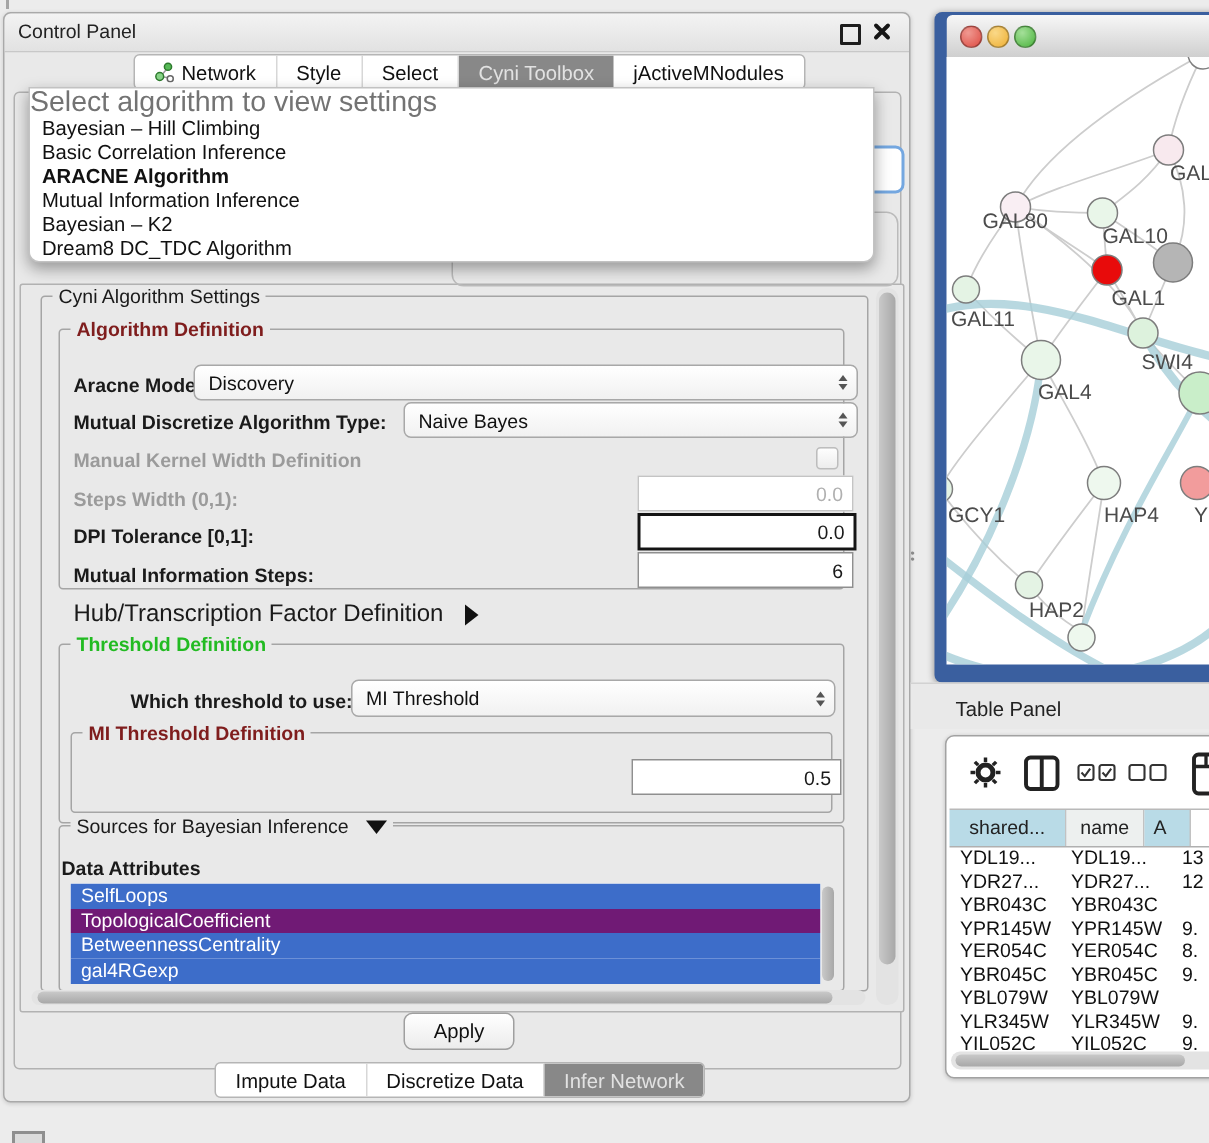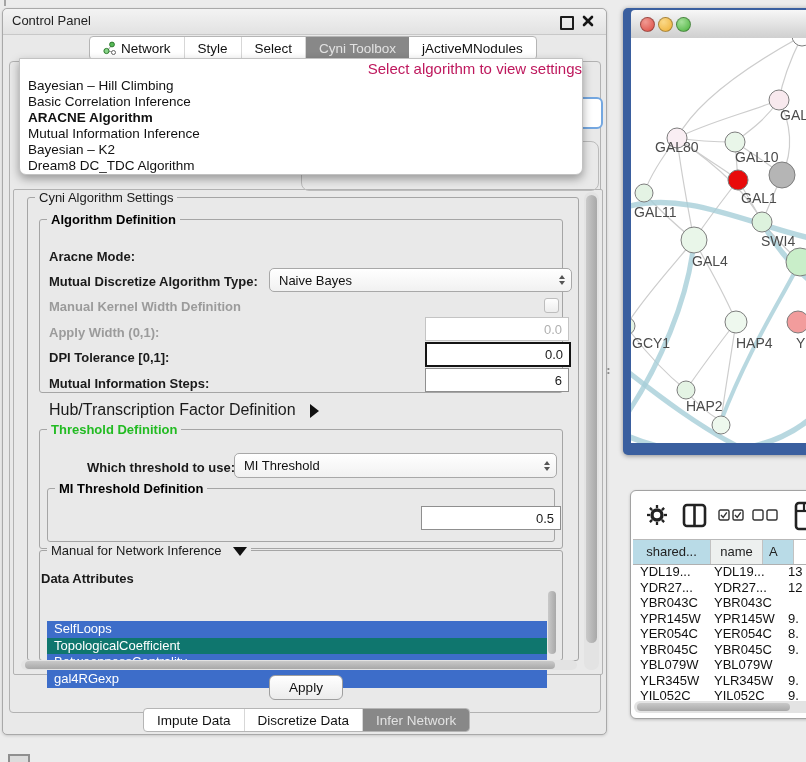--- a/index.html
+++ b/index.html
@@ -20,27 +20,27 @@
   .tab{display:flex;align-items:center;padding:0 13px;border-right:1px solid #d7d7d7;white-space:nowrap;
       font-size:13.5px;color:#111}
   .tab:last-child{border-right:none}
   .tab.sel{background:#888;color:#e2e2e2;border-right:none}
   .tab .ticon{margin-right:5px;display:inline-flex}
   
   .panel{position:absolute;border:1px solid #b2b2b2;border-radius:4px;background:#e9e9e9}
   
   .popup{position:absolute;left:16px;top:49px;width:562px;height:115px;background:#fff;
       border:1px solid #c2c2c2;border-radius:0 0 7px 7px;box-shadow:0 4px 10px rgba(0,0,0,.35);z-index:40}
-  .popup .ph{height:19px;text-align:right;color:#be185d;font-size:15px;line-height:19px}
+  .popup .ph{height:19px;text-align:left;color:#737373;font-size:19px;line-height:19px}
   .popup .it{height:16px;line-height:16px;padding-left:8px;font-size:13.5px;color:#111;white-space:nowrap}
   .popup .it.bold{font-weight:bold}
   
   .gbox{position:absolute;border:1px solid #a5a5a5;border-radius:3px}
   .gtitle{position:absolute;background:#e9e9e9;padding:0 4px;white-space:nowrap;font-size:13px}
-  .gtitle.blue{color:#000000;font-weight:bold}
+  .gtitle.blue{color:#7f1d1d;font-weight:bold}
   .gtitle.green{color:#22bb22;font-weight:bold}
   .lbl{position:absolute;font-weight:bold;white-space:nowrap;font-size:13px}
   .lbl.dis{color:#9b9b9b}
   .plain{position:absolute;white-space:nowrap;font-size:16px}
   
   .combo{position:absolute;background:linear-gradient(#ffffff,#f1f1f1);border:1px solid #a8a8a8;
       border-radius:5px;display:flex;align-items:center;padding-left:9px;font-size:13px;color:#111}
   .combo .spin{position:absolute;right:6px;top:0;bottom:0;display:flex;flex-direction:column;justify-content:center;gap:2px}
   .tri-up{width:0;height:0;border-left:3.5px solid transparent;border-right:3.5px solid transparent;border-bottom:4.5px solid #555}
   .tri-dn{width:0;height:0;border-left:3.5px solid transparent;border-right:3.5px solid transparent;border-top:4.5px solid #555}
@@ -145,34 +145,41 @@
 
   <div class="panel" style="left:10px;top:180px;width:588px;height:484px;border-radius:2px"></div>
 
   <div class="gbox" style="left:24px;top:188px;width:550px;height:462px"></div>
   <div class="gtitle" style="left:32px;top:181px">Cyni Algorithm Settings</div>
 
   <div class="gbox" style="left:36px;top:210px;width:522px;height:172px"></div>
   <div class="gtitle blue" style="left:44px;top:203px">Algorithm Definition</div>
 
   <div class="lbl" style="left:46px;top:240px">Aracne Mode:</div>
+  <div class="combo" style="left:126px;top:234px;width:432px;height:22px">
+    <span>Discovery</span>
+    <span class="spin">
+        <span class="tri-up"></span>
+        <span class="tri-dn"></span>
+      </span>
+  </div>
 
   <div class="lbl" style="left:46px;top:265px">Mutual Discretize Algorithm Type:</div>
   <div class="combo" style="left:266px;top:259px;width:292px;height:22px">
     <span>Naive Bayes</span>
     <span class="spin">
         <span class="tri-up"></span>
         <span class="tri-dn"></span>
       </span>
   </div>
 
   <div class="lbl dis" style="left:46px;top:290px">Manual Kernel Width Definition</div>
   <div class="chk" style="left:541px;top:289px"></div>
 
-  <div class="lbl dis" style="left:46px;top:316px">Apply Width (0,1):</div>
+  <div class="lbl dis" style="left:46px;top:316px">Steps Width (0,1):</div>
   <div class="field dis" style="left:422px;top:308px;width:136px;height:22px">0.0</div>
 
   <div class="lbl" style="left:46px;top:341px">DPI Tolerance [0,1]:</div>
   <div class="field strong" style="left:422px;top:333px;width:136px;height:21px">0.0</div>
 
   <div class="lbl" style="left:46px;top:367px">Mutual Information Steps:</div>
   <div class="field" style="left:422px;top:359px;width:136px;height:22px">6</div>
 
   <div class="plain" style="left:46px;top:392px">
     <span>Hub/Transcription Factor Definition</span>
@@ -191,28 +198,28 @@
       </span>
   </div>
 
   <div class="gbox" style="left:44px;top:479px;width:506px;height:52px"></div>
   <div class="gtitle blue" style="left:52px;top:472px">MI Threshold Definition</div>
 
   <div class="field" style="left:418px;top:497px;width:132px;height:22px">0.5</div>
 
   <div class="gbox" style="left:36px;top:541px;width:522px;height:109px"></div>
   <div class="gtitle" style="left:44px;top:534px">
-    <span>Manual for Network Inference</span>
+    <span>Sources for Bayesian Inference</span>
     <span class="arrow-d" style="margin-left:8px"></span>
   </div>
   <div class="lbl" style="left:38px;top:562px">Data Attributes</div>
 
-  <div class="list" style="left:44px;top:612px;width:500px;height:67px">
+  <div class="list" style="left:44px;top:580px;width:500px;height:67px">
     <div class="litem" style="background:#3d6dc9">SelfLoops</div>
-    <div class="litem" style="background:#0f766e">TopologicalCoefficient</div>
+    <div class="litem" style="background:#701a75">TopologicalCoefficient</div>
     <div class="litem" style="background:#3d6dc9">BetweennessCentrality</div>
     <div class="litem" style="background:#3d6dc9">gal4RGexp</div>
   </div>
   <div class="vthumb" style="left:545px;top:582px;width:8px;height:63px"></div>
 
   <div class="vtrack" style="left:581px;top:183px;width:15px;height:478px"></div>
   <div class="vthumb" style="left:583px;top:186px;width:11px;height:448px"></div>
   <div class="vtrack" style="left:18px;top:651px;width:556px;height:10px"></div>
   <div class="hthumb" style="left:22px;top:652px;width:530px;height:8px"></div>
 
@@ -306,20 +313,23 @@
           <text x="61" y="228">GAL4</text>
           <text x="1" y="310">GCY1</text>
           <text x="105" y="310">HAP4</text>
           <text x="165" y="310">Y</text>
           <text x="55" y="373">HAP2</text>
         </g>
       </svg>
     </div>
   </div>
 
+  <div class="tp-head">
+    <span class="t">Table Panel</span>
+  </div>
 
   <div class="twidget">
 
     <div class="abs" style="left:15px;top:13px">
       <svg width="22" height="22" viewBox="0 0 22 22">
           <g stroke="#222" fill="none">
             <circle cx="11" cy="11" r="5" stroke-width="3.4"></circle>
             <g stroke-width="2.3">
               <line x1="18" y1="11" x2="21" y2="11"></line>
               <line x1="15.9" y1="15.9" x2="18.1" y2="18.1"></line>

